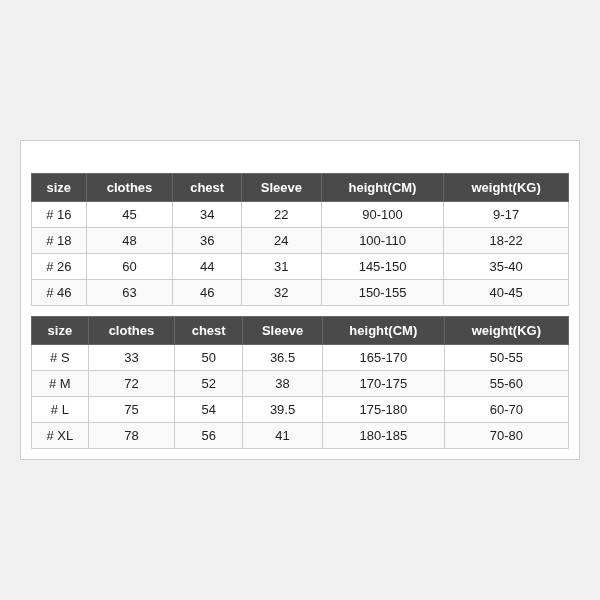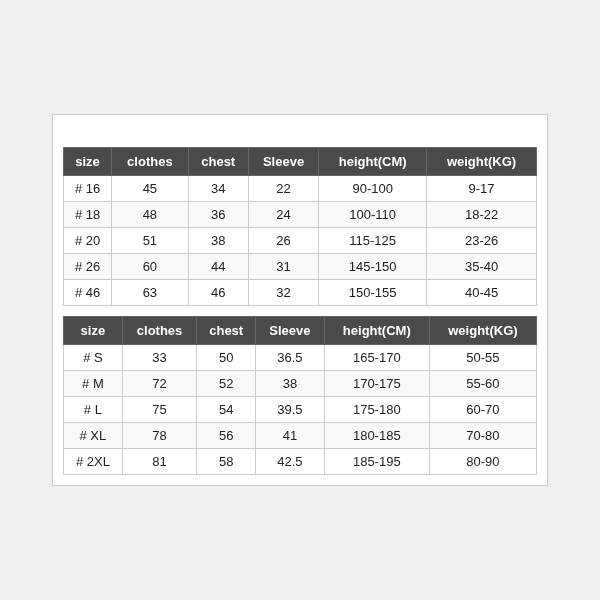--- a/index.html
+++ b/index.html
@@ -8,21 +8,21 @@
       height: 600px;
       background: #f0f0f0;
       display: flex;
       align-items: center;
       justify-content: center;
       font-family: Arial, sans-serif;
     }
     .card {
       background: #fff;
       border: 1px solid #ccc;
-      width: 496px;
+      width: 560px;
       padding: 10px;
     }
     .title {
       text-align: center;
       font-size: 22px;
       font-weight: bold;
       padding: 10px 0 12px 0;
       color: #222;
     }
     table {
@@ -80,28 +80,20 @@
         </tr>
         <tr>
           <td># 18</td>
           <td>48</td>
           <td>36</td>
           <td>24</td>
           <td>100-110</td>
           <td>18-22</td>
         </tr>
         <tr>
-          <td># 20</td>
-          <td>51</td>
-          <td>38</td>
-          <td>26</td>
-          <td>115-125</td>
-          <td>23-26</td>
-        </tr>
-        <tr>
           <td># 26</td>
           <td>60</td>
           <td>44</td>
           <td>31</td>
           <td>145-150</td>
           <td>35-40</td>
         </tr>
         <tr>
           <td># 46</td>
           <td>63</td>
@@ -152,23 +144,15 @@
           <td>60-70</td>
         </tr>
         <tr>
           <td># XL</td>
           <td>78</td>
           <td>56</td>
           <td>41</td>
           <td>180-185</td>
           <td>70-80</td>
         </tr>
-        <tr>
-          <td># 2XL</td>
-          <td>81</td>
-          <td>58</td>
-          <td>42.5</td>
-          <td>185-195</td>
-          <td>80-90</td>
-        </tr>
       </tbody>
   </table>
 </div>
 
 </body></html>

